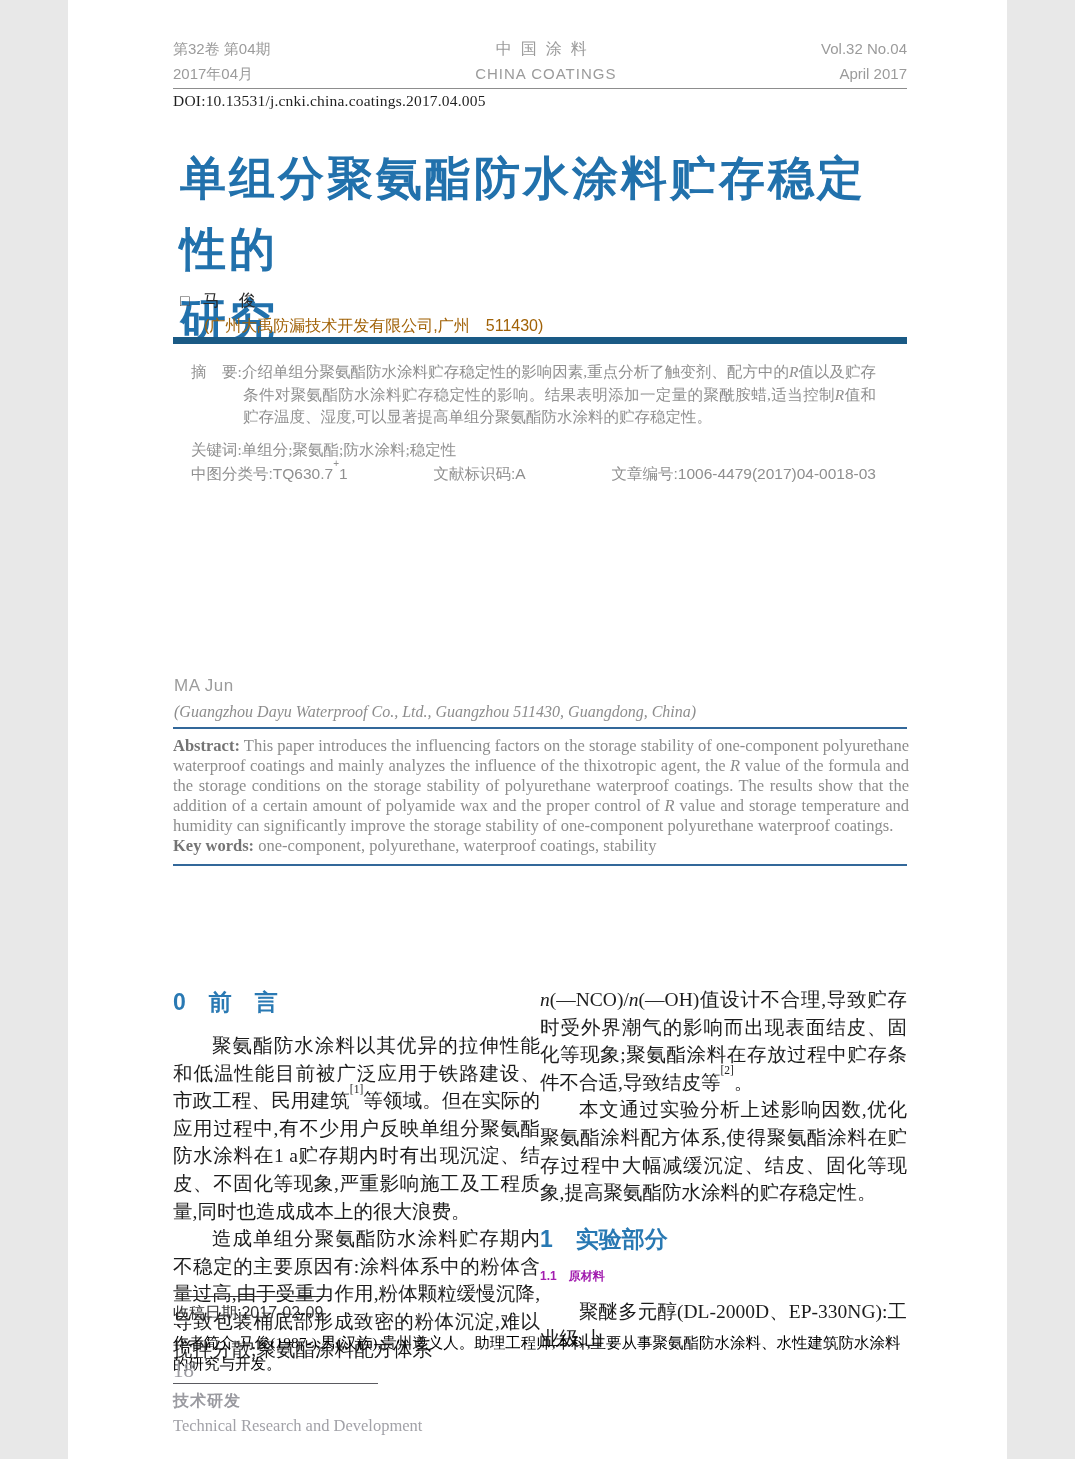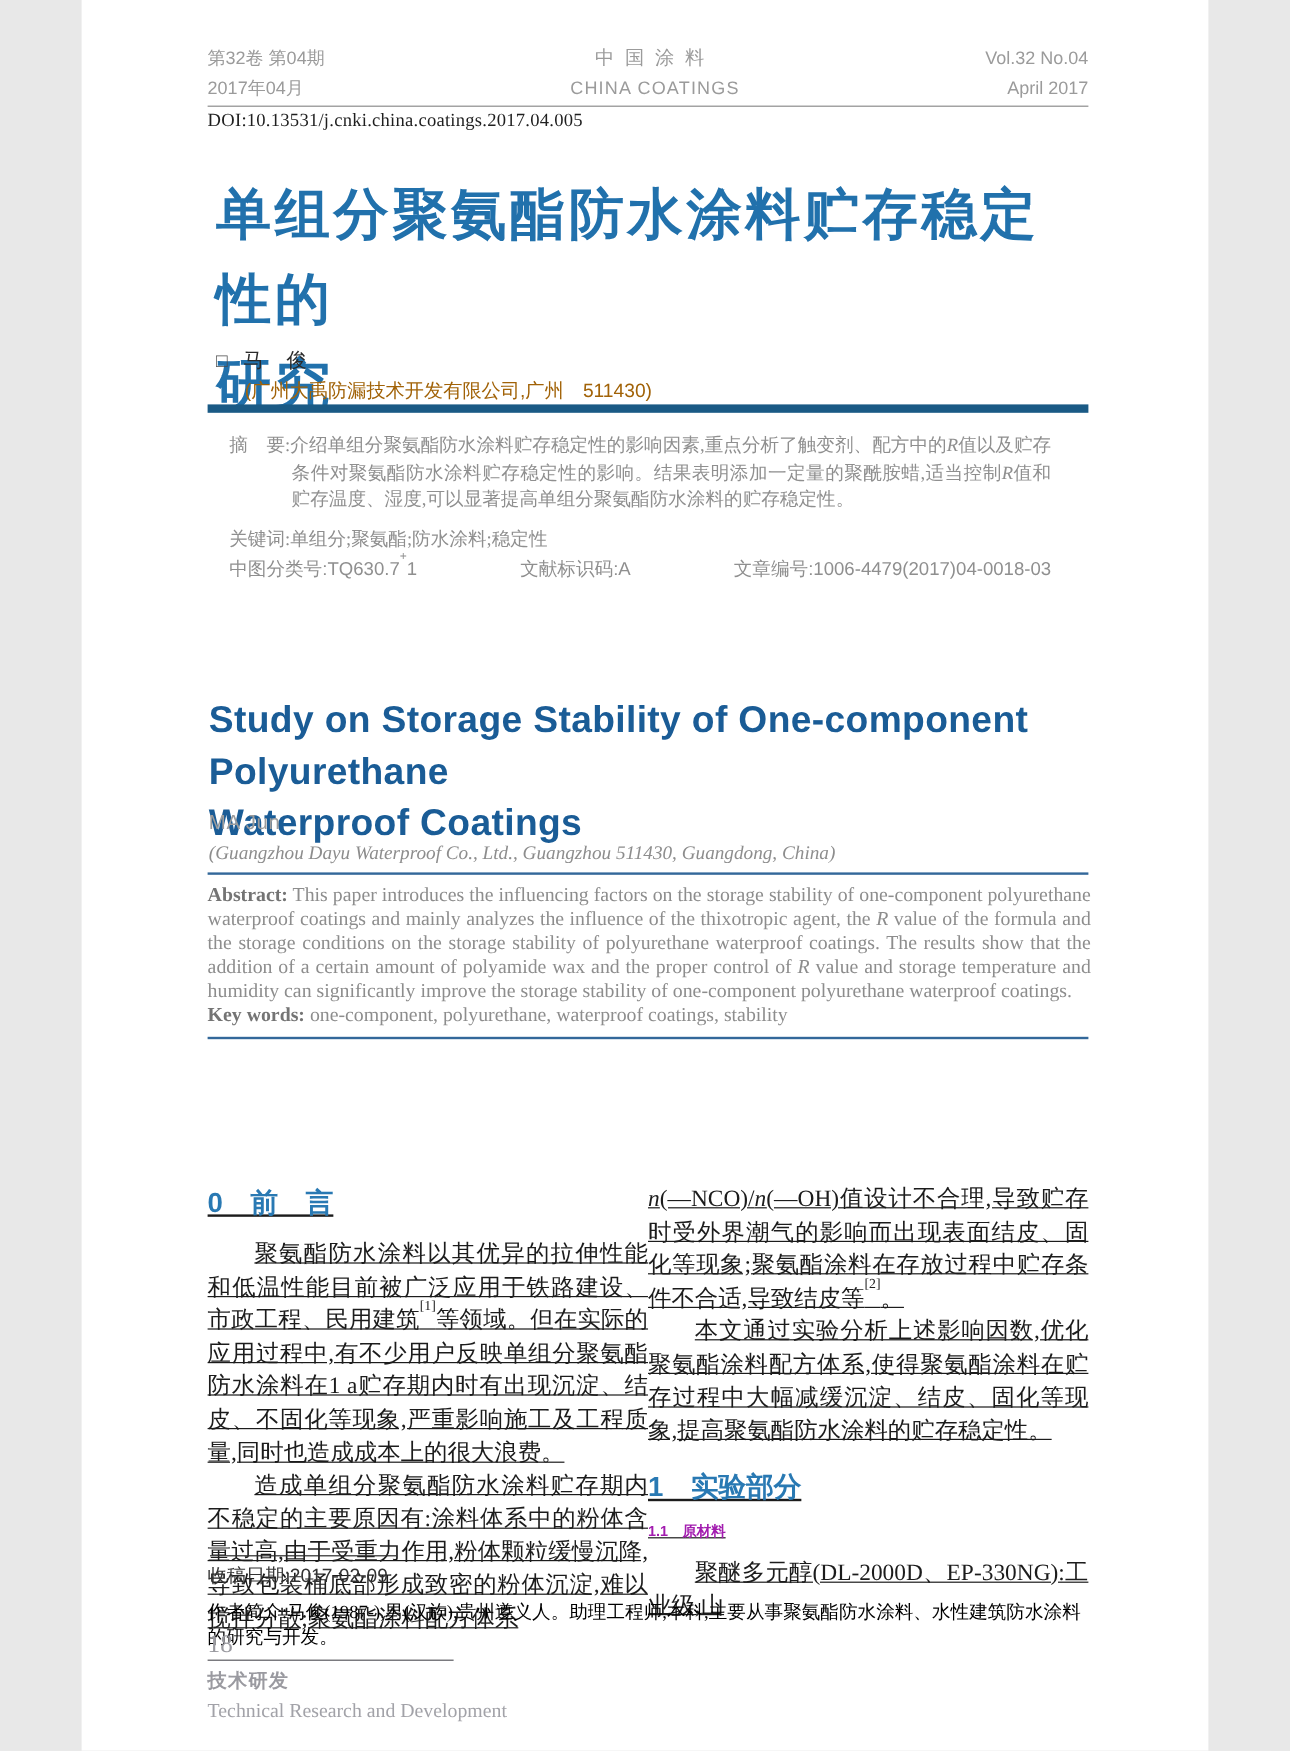--- a/index.html
+++ b/index.html
@@ -88,21 +88,21 @@
     font-size:16.5px; color:#8d8d8d; line-height:20px; text-align:justify;
   }
   .abstract-en p { margin:0; }
   .abstract-en b { color:#747474; }
   .abstract-en i { font-style:italic; }
   
   .columns {
     position:absolute; top:986px; left:105px; right:100px;
     display:flex; 
     font-family:"Liberation Serif", serif;
-    color:#1c1c1c; font-size:19.5px; line-height:27.6px; text-align:justify;text-decoration:underline;
+    color:#1c1c1c; font-size:19.5px; line-height:27.6px; text-align:justify;
   }
   .col { flex:1; min-width:0; }
   .sec-h {
     font-family:"Liberation Sans", sans-serif;
     font-size:23px; font-weight:bold; color:#2979b3;
     margin:2px 0 16px 0; line-height:28px;
   }
   .sec-h2 { margin:18px 0 12px 0; }
   .sub-h {
     font-family:"Liberation Sans", sans-serif;
@@ -163,21 +163,20 @@
     <p class="abs-p"><span>摘　要:</span><span>介绍单组分聚氨酯防水涂料贮存稳定性的影响因素,重点分析了触变剂、配方中的</span><span class="rit">R</span><span>值以及贮存条件对聚氨酯防水涂料贮存稳定性的影响。结果表明添加一定量的聚酰胺蜡,适当控制</span><span class="rit">R</span><span>值和贮存温度、湿度,可以显著提高单组分聚氨酯防水涂料的贮存稳定性。</span></p>
     <p class="kw-cn"><span>关键词:</span><span>单组分;聚氨酯;防水涂料;稳定性</span></p>
   </div>
 
   <div class="meta-row">
     <span><span>中图分类号:</span><span>TQ630.7</span><sup>+</sup><span>1</span></span>
     <span>文献标识码:A</span>
     <span>文章编号:1006-4479(2017)04-0018-03</span>
   </div>
 
-  <h2 class="title-en"><span>Study on Storage Stability of One-component Polyurethane</span><br><span>Waterproof Coatings</span></h2>
   <div class="author-en">MA Jun</div>
   <div class="affil-en">(Guangzhou Dayu Waterproof Co., Ltd., Guangzhou 511430, Guangdong, China)</div>
 
   <div class="thin-rule r1"></div>
 
   <div class="abstract-en">
     <p><b>Abstract:</b><span> This paper introduces the influencing factors on the storage stability of one-component polyurethane waterproof coatings and mainly analyzes the influence of the thixotropic agent, the </span><i>R</i><span> value of the formula and the storage conditions on the storage stability of polyurethane waterproof coatings. The results show that the addition of a certain amount of polyamide wax and the proper control of </span><i>R</i><span> value and storage temperature and humidity can significantly improve the storage stability of one-component polyurethane waterproof coatings.</span></p>
     <p class="kw-en"><b>Key words:</b><span> one-component, polyurethane, waterproof coatings, stability</span></p>
   </div>
 

